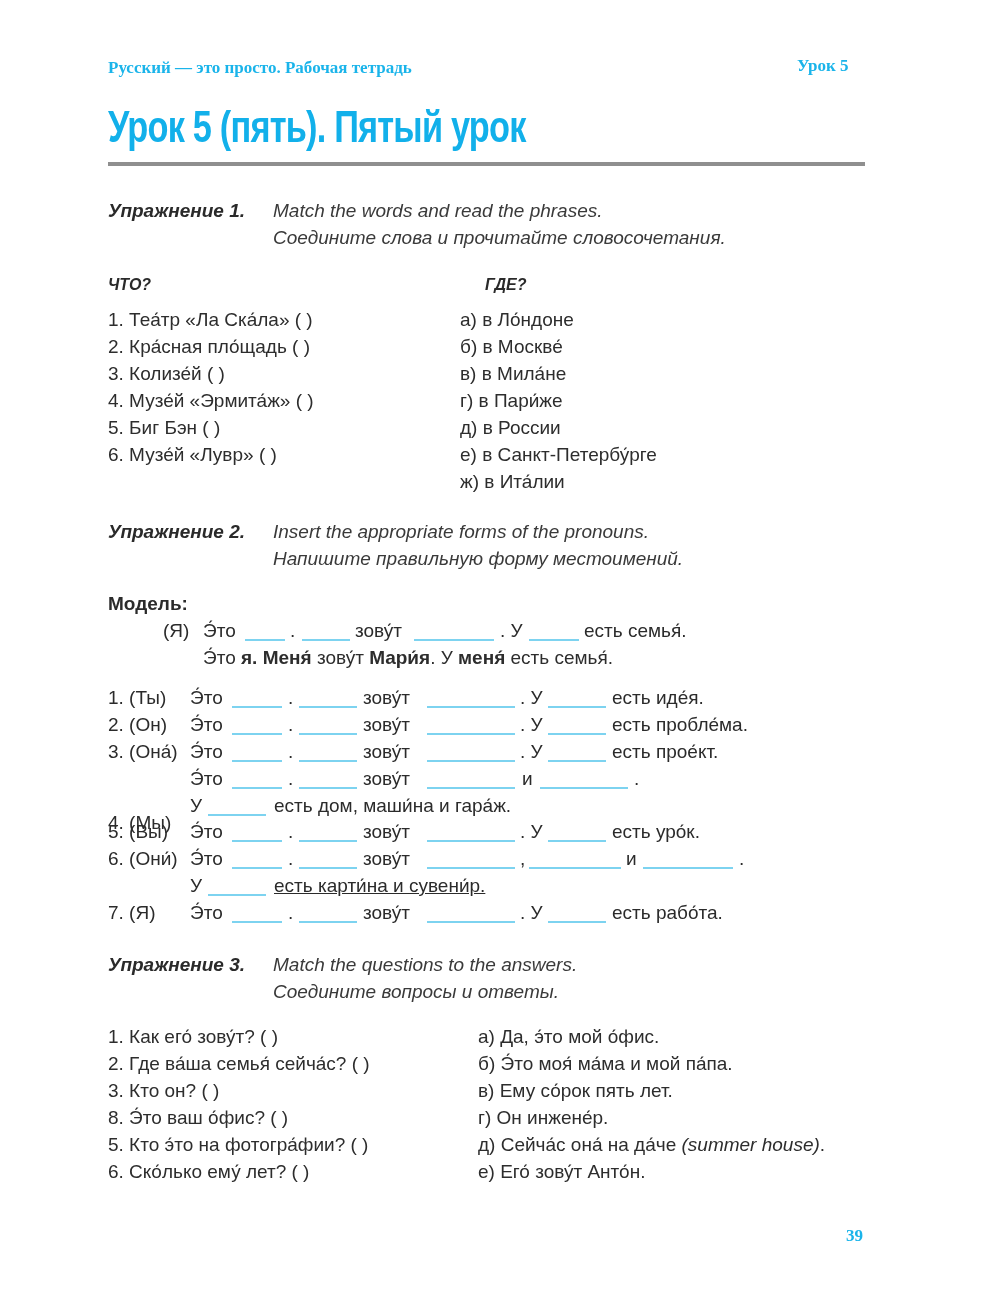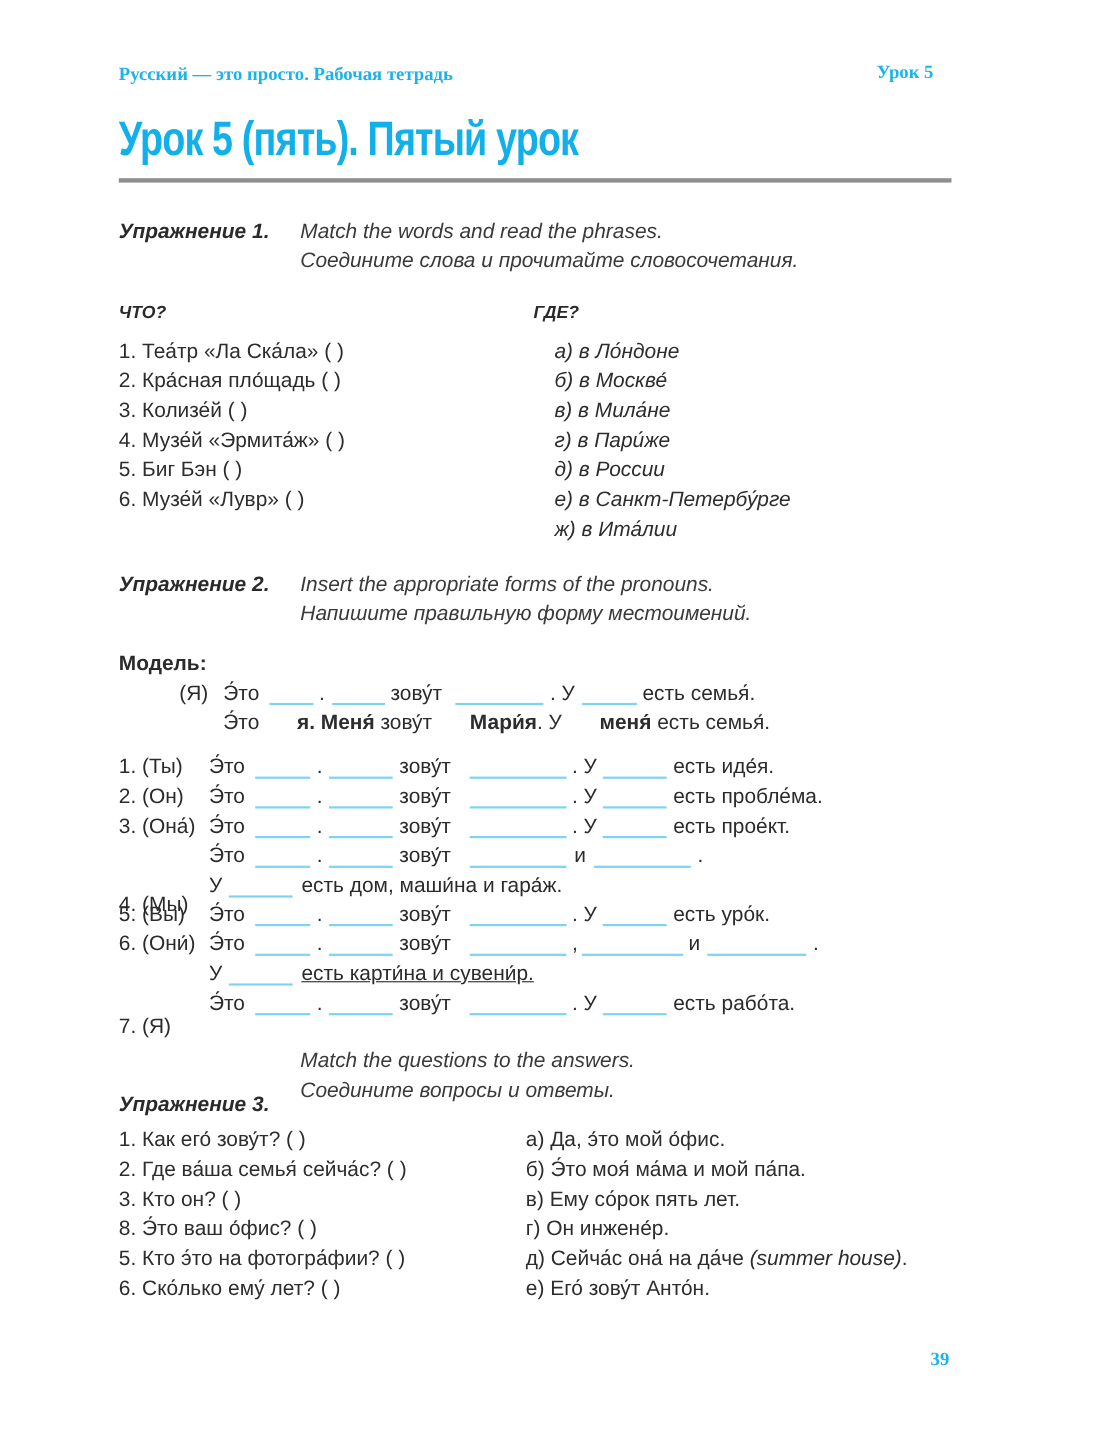--- a/index.html
+++ b/index.html
@@ -17,21 +17,21 @@
       font-family: "Liberation Sans", "DejaVu Sans", sans-serif;
       font-weight: bold; color: #12b0ea; font-size: 44px;
       letter-spacing: -1px; transform: scaleX(0.78); transform-origin: left top;
     }
     .rule { position: absolute; left: 108px; width: 757px; top: 162px; height: 4px; background: #8f8f8f; }
     .t { font-size: 19px; line-height: 27px; color: #2d2d2d; }
     .ex-label { font-weight: bold; font-style: italic; color: #2a2a2a; font-size: 19px; }
     .ex-instr { font-style: italic; color: #3a3a3a; font-size: 19px; }
     .col-head { font-weight: bold; font-style: italic; font-size: 16px; color: #2a2a2a; }
     .model-label { font-weight: bold; font-size: 19px; }
-    .b { font-weight: bold; margin-left: 29px; }
+    .b { font-weight: bold; }
     .page-num { font-family: "Liberation Serif", "DejaVu Serif", serif; font-weight: bold; color: #1ab4ea; font-size: 17px; }
     .row { position: absolute; left: 108px; height: 27px; font-size: 19px; line-height: 27px; white-space: nowrap; }
     .row span { position: absolute; top: 0; }
     .bl { position: absolute; top: 22px; height: 0; border-bottom: 2px solid #7dd3f0; }
   </style>
 </head>
 <body>
 
 <div class="abs running-head" style="left:108px; top:58px;">Русский — это просто. Рабочая тетрадь</div>
 <div class="abs running-head" style="left:797px; top:56px;">Урок 5</div>
@@ -47,21 +47,21 @@
 <div class="abs col-head" style="left:485px; top:276px;">ГДЕ?</div>
 
 <div class="abs t" style="left:108px; top:306px;">
   <div>1. Теа́тр «Ла Ска́ла» (    )</div>
   <div>2. Кра́сная пло́щадь (    )</div>
   <div>3. Колизе́й (    )</div>
   <div>4. Музе́й «Эрмита́ж» (    )</div>
   <div>5. Биг Бэн (    )</div>
   <div>6. Музе́й «Лувр» (    )</div>
 </div>
-<div class="abs t" style="left:504px; top:306px;font-style:italic;">
+<div class="abs t" style="left:460px; top:306px;">
   <div>а) в Ло́ндоне</div>
   <div>б) в Москве́</div>
   <div>в) в Мила́не</div>
   <div>г) в Пари́же</div>
   <div>д) в России</div>
   <div>е) в Санкт-Петербу́рге</div>
   <div>ж) в Ита́лии</div>
 </div>
 
 <div class="abs ex-label" style="left:108px; top:521px;">Упражнение 2.</div>
@@ -171,33 +171,33 @@
   <i class="bl" style="left:535px; width:90px;"></i>
   <span style="left:631px;">.</span>
 </div>
 <div class="row" style="top:872px;">
   <span style="left:82px;">У</span>
   <i class="bl" style="left:100px; width:58px;"></i>
   <span style="left:166px;text-decoration:underline;">есть карти́на и сувени́р.</span>
 </div>
 
 <div class="row" style="top:899px;">
-  <span style="left:0;margin-top:21px;">7. (Я)</span>
+  <span style="left:0;">7. (Я)</span>
   <span style="left:82px;">Э́то</span>
   <i class="bl" style="left:124px; width:50px;"></i>
   <span style="left:180px;">.</span>
   <i class="bl" style="left:191px; width:58px;"></i>
   <span style="left:255px;">зову́т</span>
   <i class="bl" style="left:319px; width:88px;"></i>
   <span style="left:412px;">. У</span>
   <i class="bl" style="left:440px; width:58px;"></i>
   <span style="left:504px;">есть рабо́та.</span>
 </div>
 
-<div class="abs ex-label" style="left:108px; top:954px;margin-top:40px;">Упражнение 3.</div>
+<div class="abs ex-label" style="left:108px; top:954px;">Упражнение 3.</div>
 <div class="abs ex-instr" style="left:273px; top:954px;">Match the questions to the answers.</div>
 <div class="abs ex-instr" style="left:273px; top:981px;">Соедините вопросы и ответы.</div>
 
 <div class="abs t" style="left:108px; top:1023px;">
   <div>1. Как его́ зову́т? (    )</div>
   <div>2. Где ва́ша семья́ сейча́с? (    )</div>
   <div>3. Кто он? (    )</div>
   <div>8. Э́то ваш о́фис? (    )</div>
   <div>5. Кто э́то на фотогра́фии? (    )</div>
   <div>6. Ско́лько ему́ лет? (    )</div>

